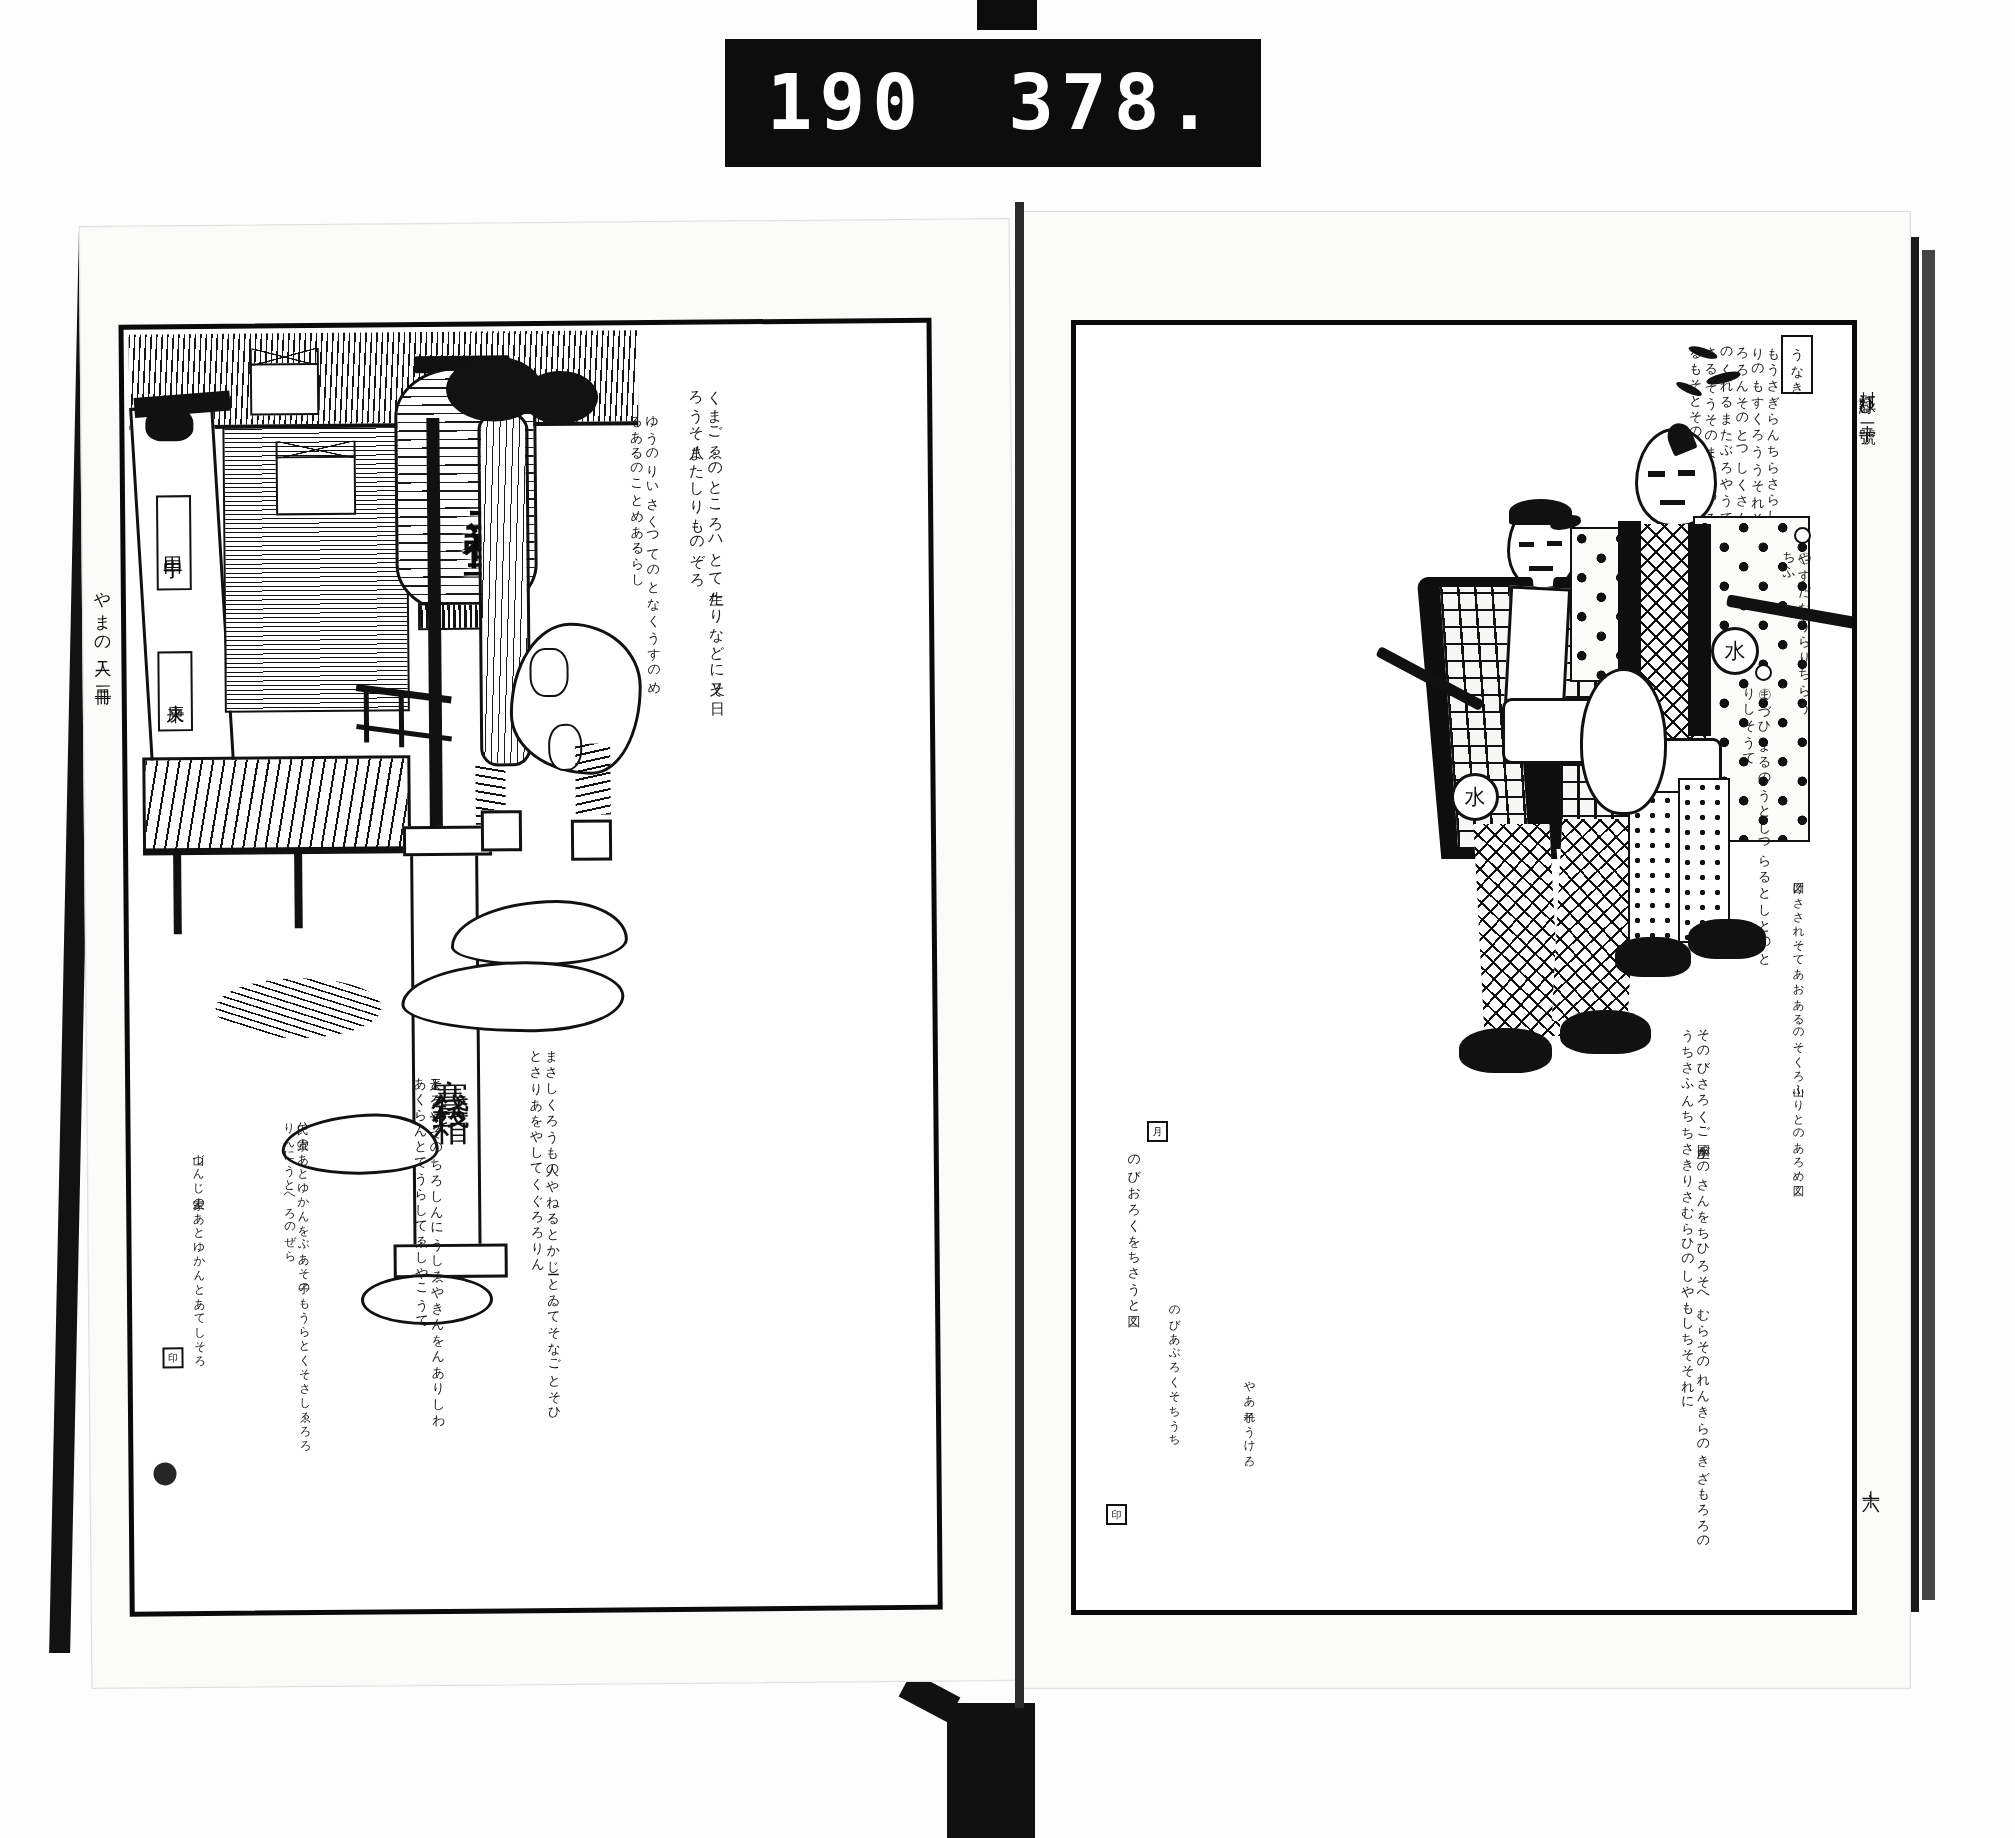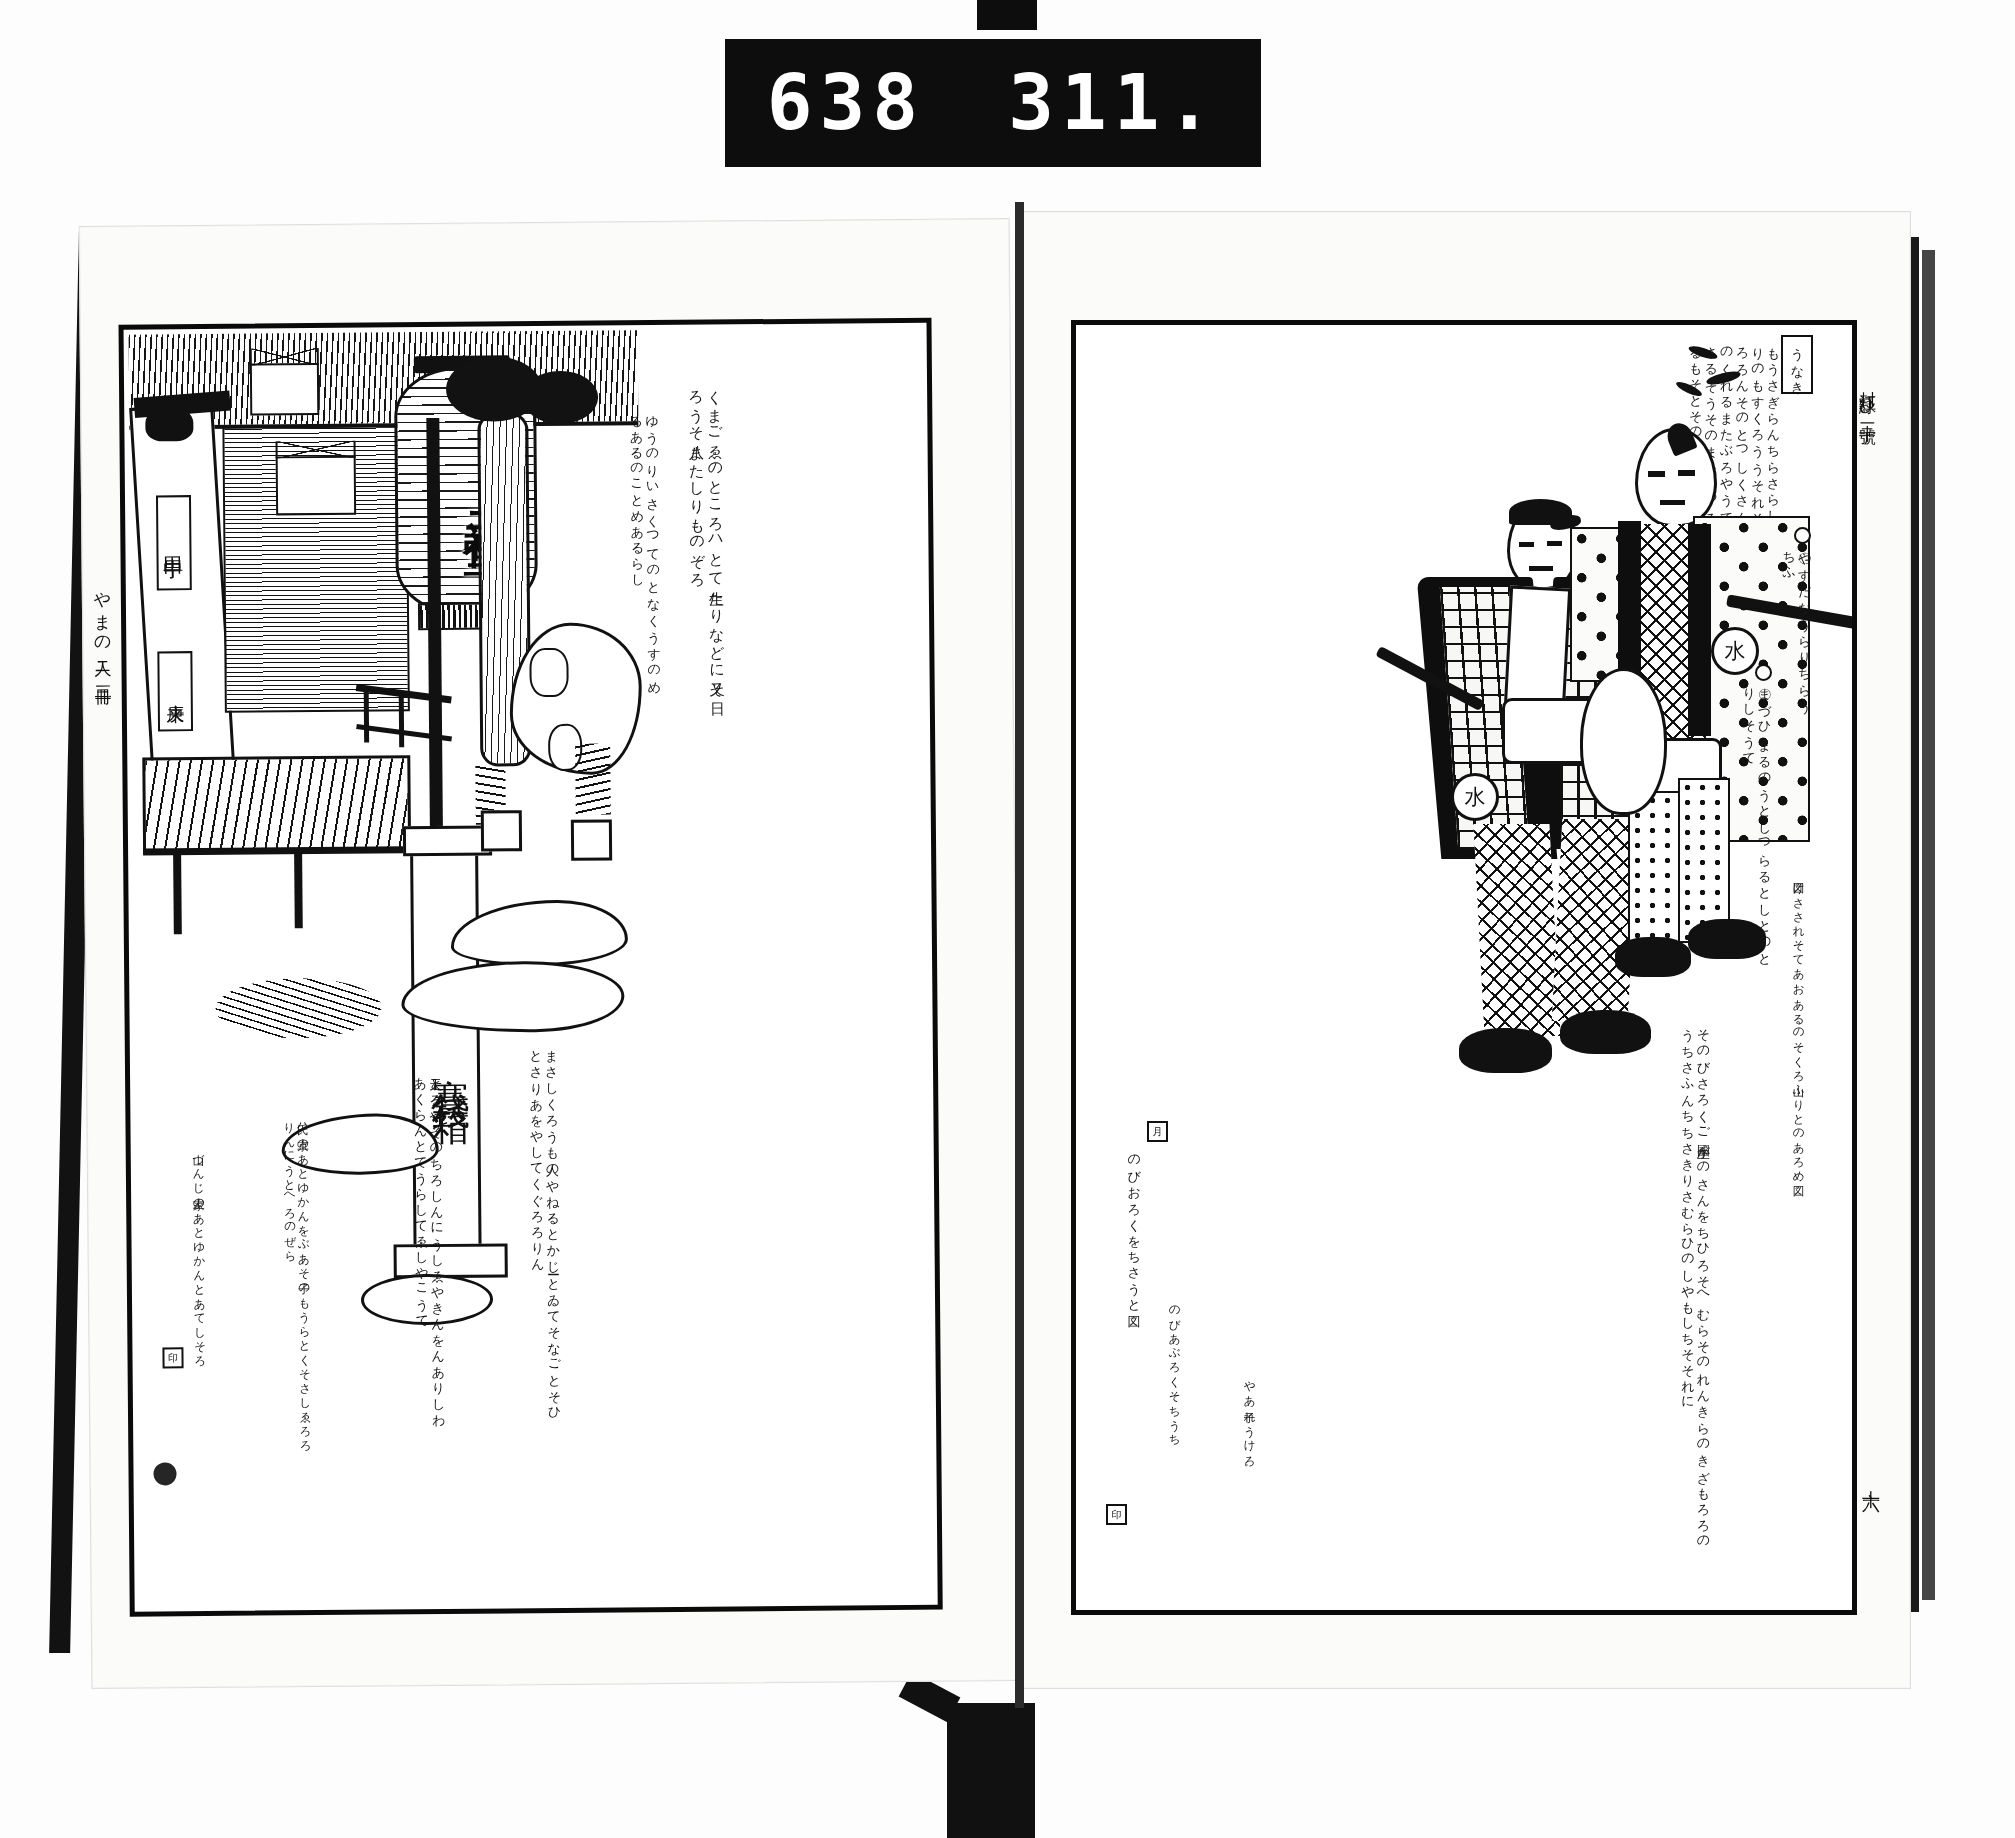--- a/index.html
+++ b/index.html
@@ -407,22 +407,22 @@
   }
 </style>
 </head>
 <body>
 
 <div class="page-root">
 
   <div class="counter-tab"></div>
   <div class="counter-strip">
     <div class="digits">
-      <span>638</span>
-      <span>311.</span>
+      <span>190</span>
+      <span>378.</span>
     </div>
   </div>
   <div class="bottom-tab"></div>
 
   <div class="book">
     <div class="book-shadow-left"></div>
     <div class="book-shadow-right"></div>
     <div class="book-edge-right-2"></div>
 
     <div class="leaf leaf-left">

